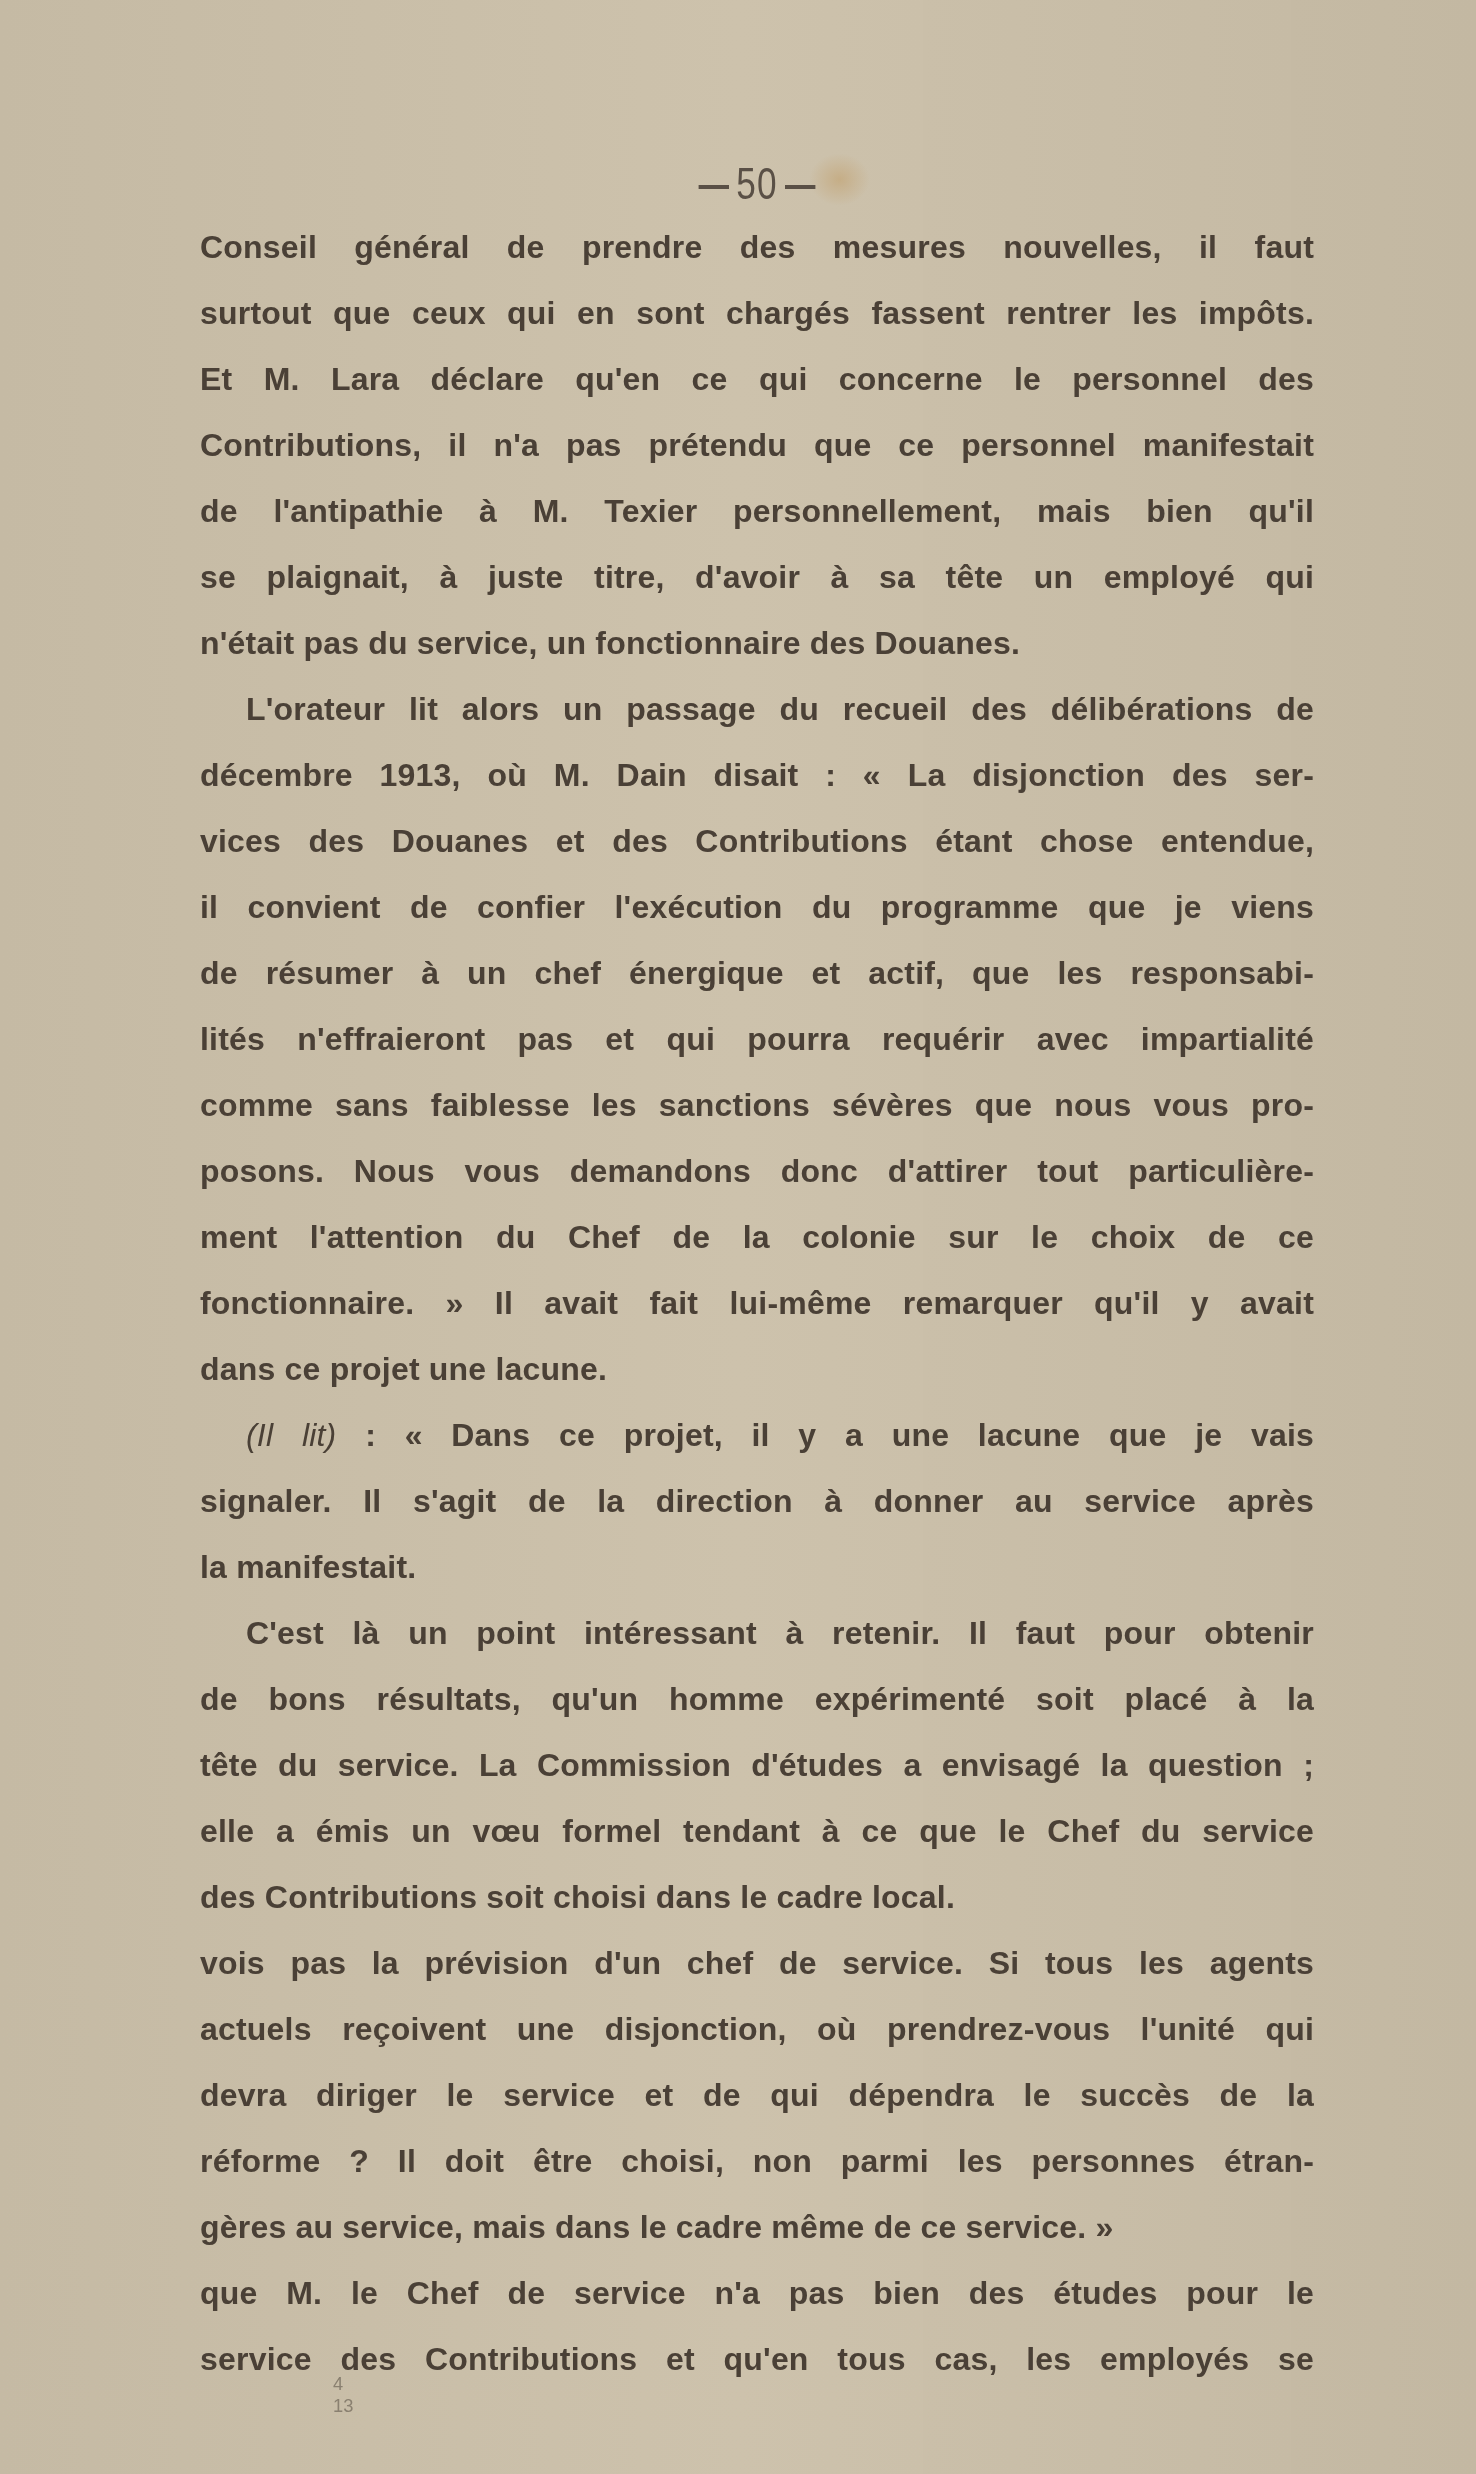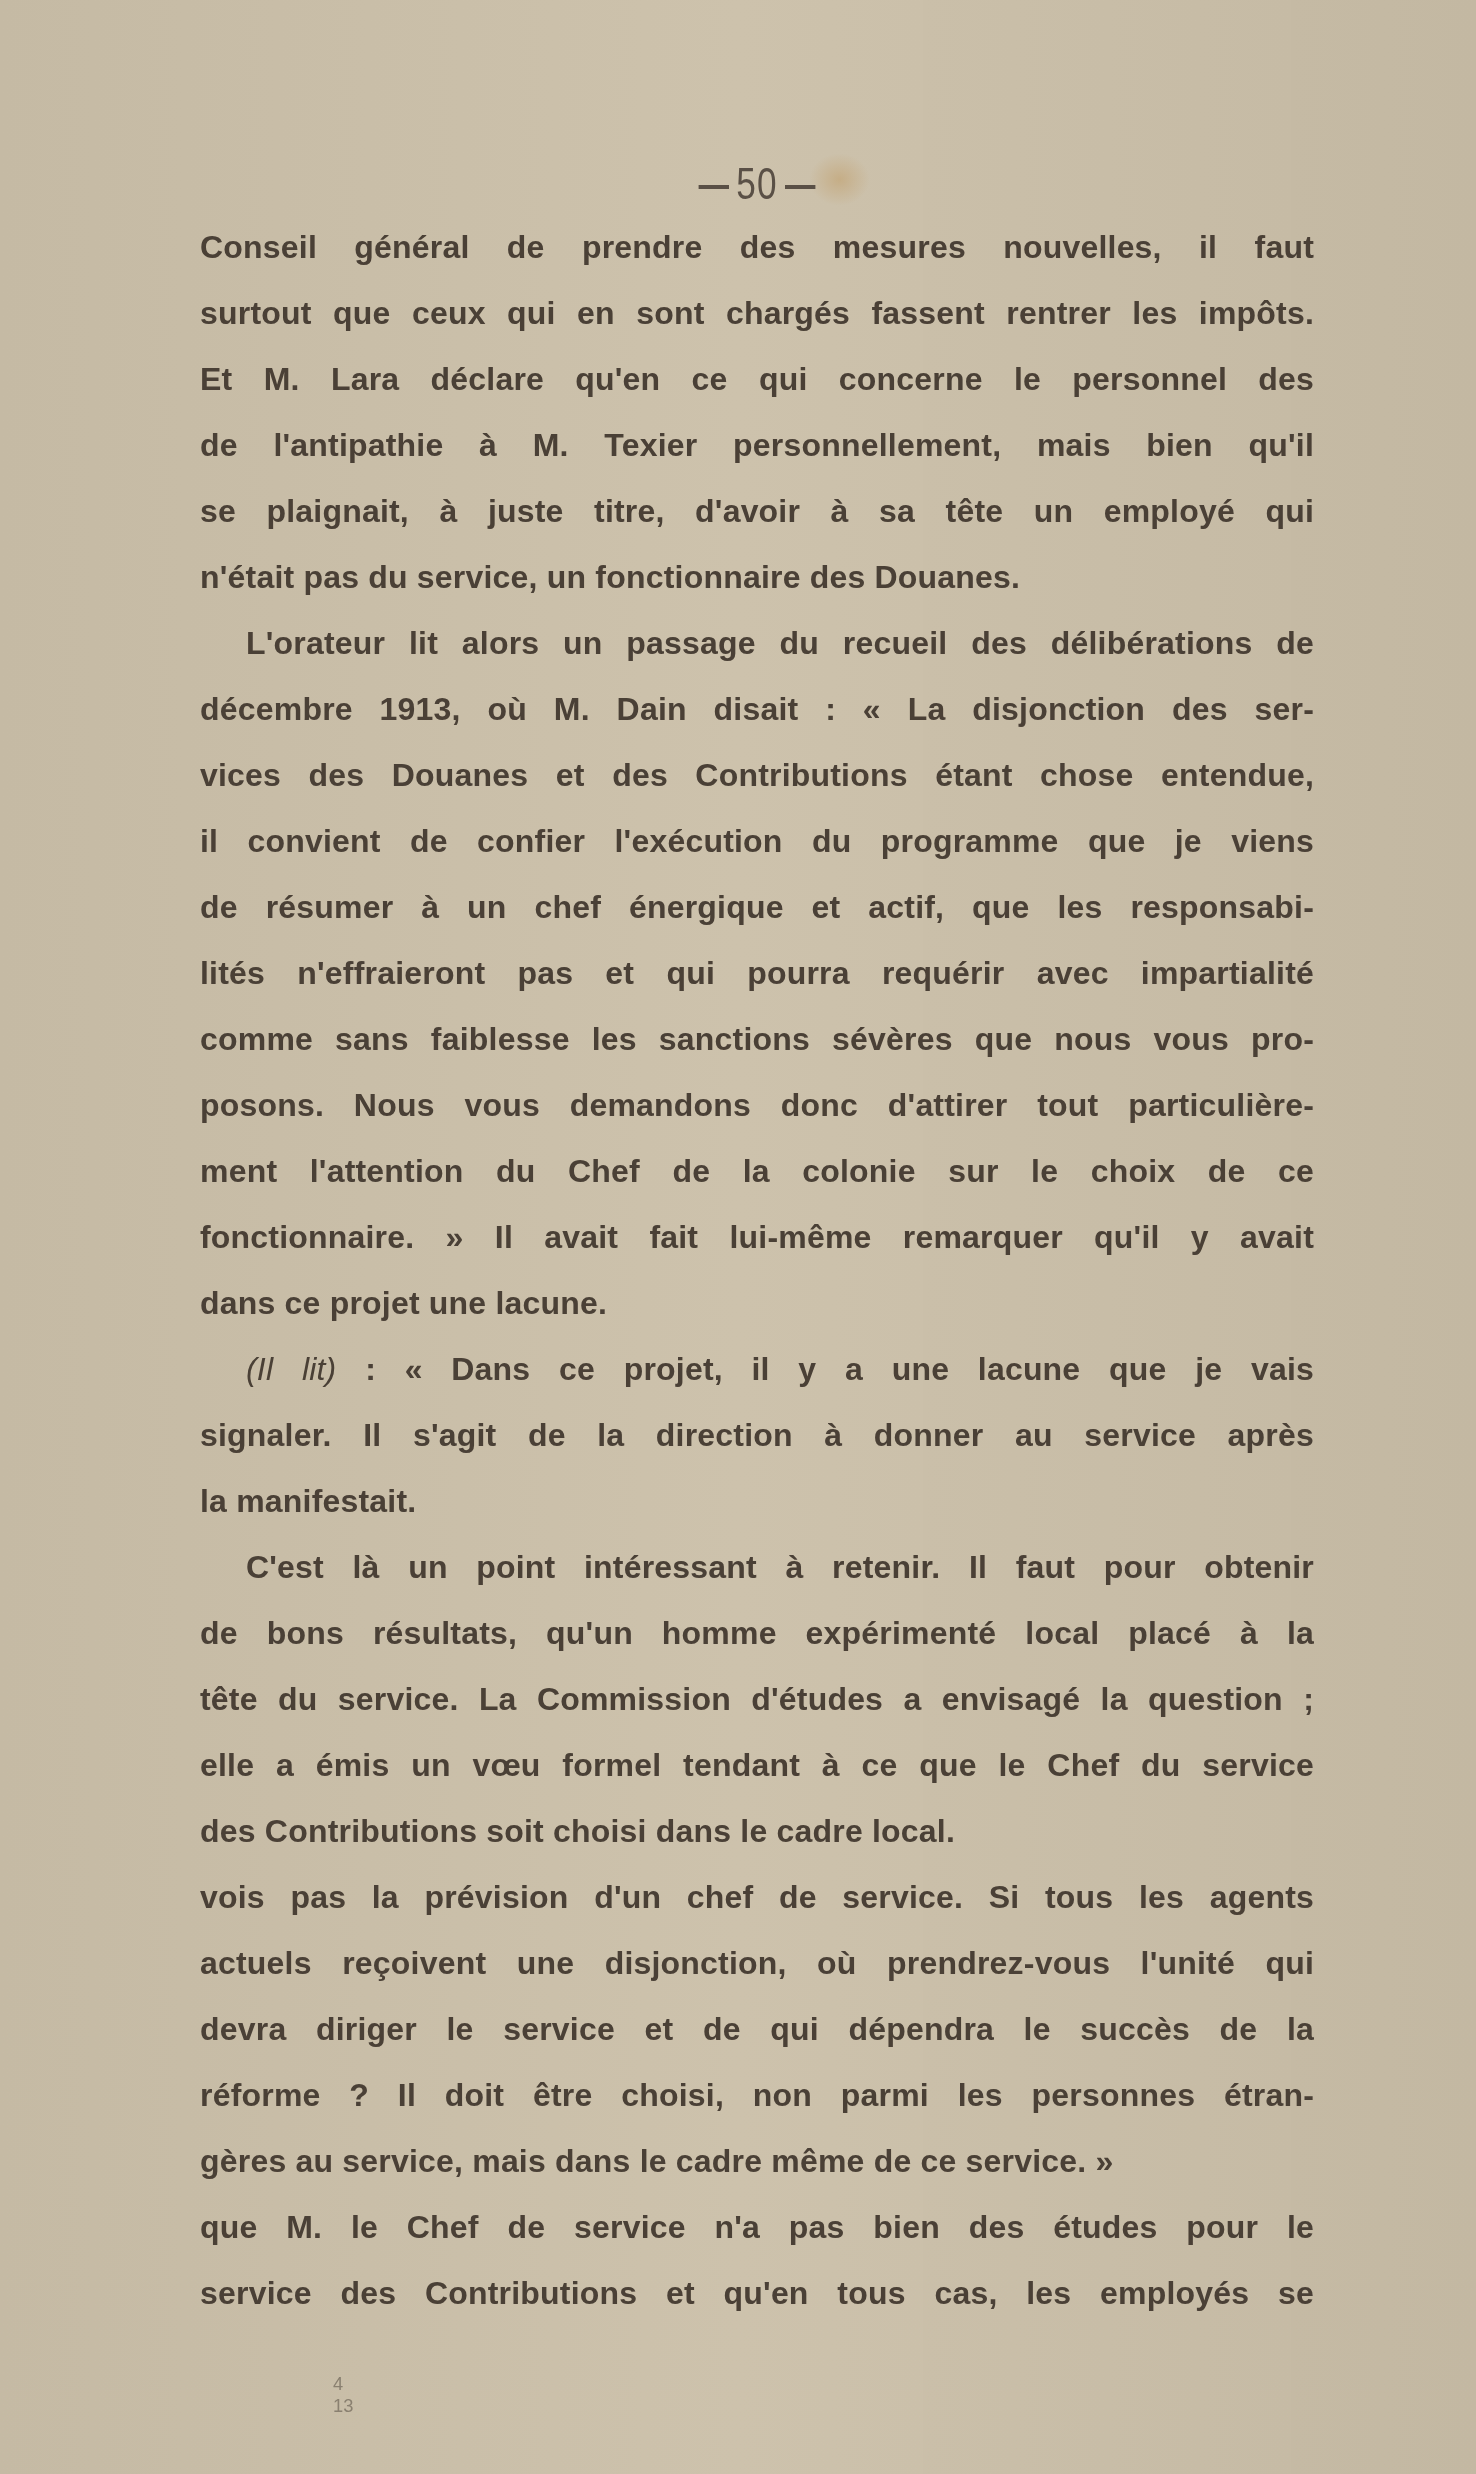--- a/index.html
+++ b/index.html
@@ -50,20 +50,21 @@
 
 <div class="page">
   <div class="page-number">
     <span class="dash"></span><span>50</span><span class="dash"></span>
   </div>
   <div id="body-text">
       <p class="para">
         <span class="line">Conseil général de prendre des mesures nouvelles, il faut</span>
         <span class="line">surtout que ceux qui en sont chargés fassent rentrer les impôts.</span>
         <span class="line">Et M. Lara déclare qu'en ce qui concerne le personnel des</span>
+        <span class="line">Contributions, il n'a pas prétendu que ce personnel manifestait</span>
         <span class="line">de l'antipathie à M. Texier personnellement, mais bien qu'il</span>
         <span class="line">se plaignait, à juste titre, d'avoir à sa tête un employé qui</span>
         <span class="line last">n'était pas du service, un fonctionnaire des Douanes.</span>
       </p>
       <p class="para">
         <span class="line indent">L'orateur lit alors un passage du recueil des délibérations de</span>
         <span class="line">décembre 1913, où M. Dain disait : « La disjonction des ser-</span>
         <span class="line">vices des Douanes et des Contributions étant chose entendue,</span>
         <span class="line">il convient de confier l'exécution du programme que je viens</span>
         <span class="line">de résumer à un chef énergique et actif, que les responsabi-</span>
@@ -74,21 +75,21 @@
         <span class="line">fonctionnaire. » Il avait fait lui-même remarquer qu'il y avait</span>
         <span class="line last">dans ce projet une lacune.</span>
       </p>
       <p class="para">
         <span class="line indent"><span class="it">(Il lit)</span> : « Dans ce projet, il y a une lacune que je vais</span>
         <span class="line">signaler. Il s'agit de la direction à donner au service après</span>
         <span class="line last">la manifestait.</span>
       </p>
       <p class="para">
         <span class="line indent">C'est là un point intéressant à retenir. Il faut pour obtenir</span>
-        <span class="line">de bons résultats, qu'un homme expérimenté local placé à la</span>
+        <span class="line">de bons résultats, qu'un homme expérimenté soit placé à la</span>
         <span class="line">tête du service. La Commission d'études a envisagé la question ;</span>
         <span class="line">elle a émis un vœu formel tendant à ce que le Chef du service</span>
         <span class="line last">des Contributions soit choisi dans le cadre local.</span>
       </p>
       <p class="para">
         <span class="line">vois pas la prévision d'un chef de service. Si tous les agents</span>
         <span class="line">actuels reçoivent une disjonction, où prendrez-vous l'unité qui</span>
         <span class="line">devra diriger le service et de qui dépendra le succès de la</span>
         <span class="line">réforme ? Il doit être choisi, non parmi les personnes étran-</span>
         <span class="line last">gères au service, mais dans le cadre même de ce service. »</span>

